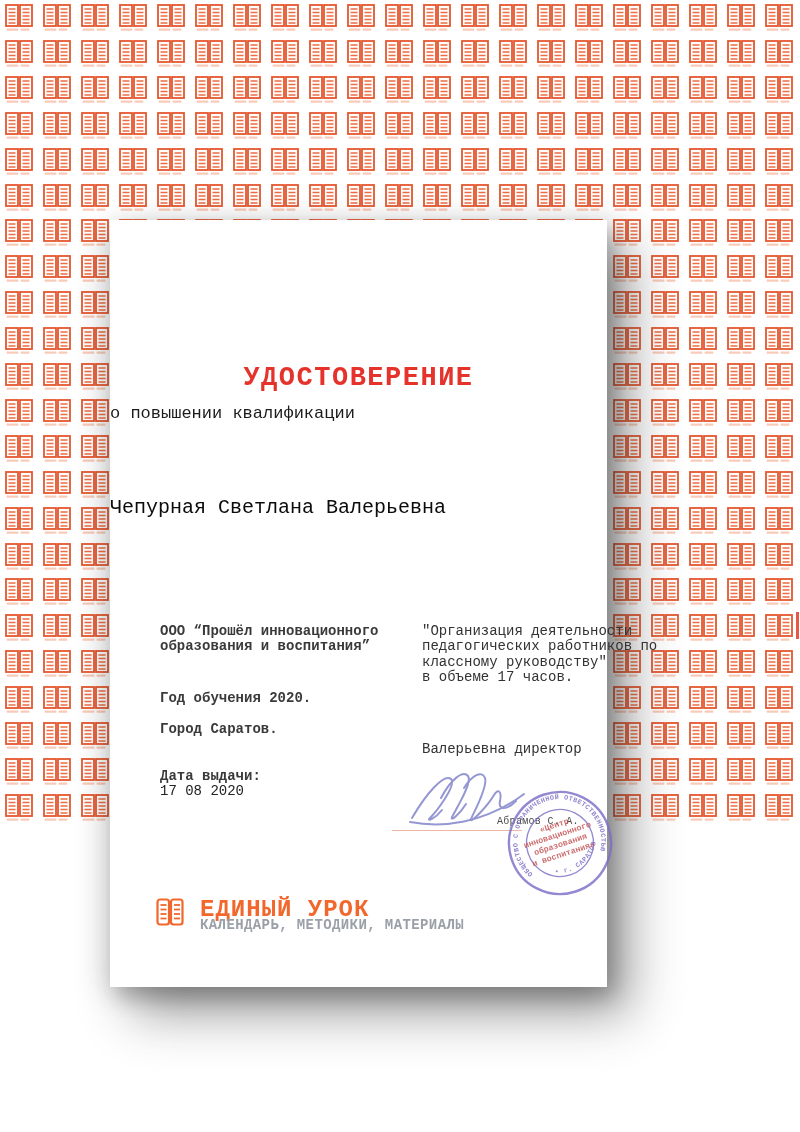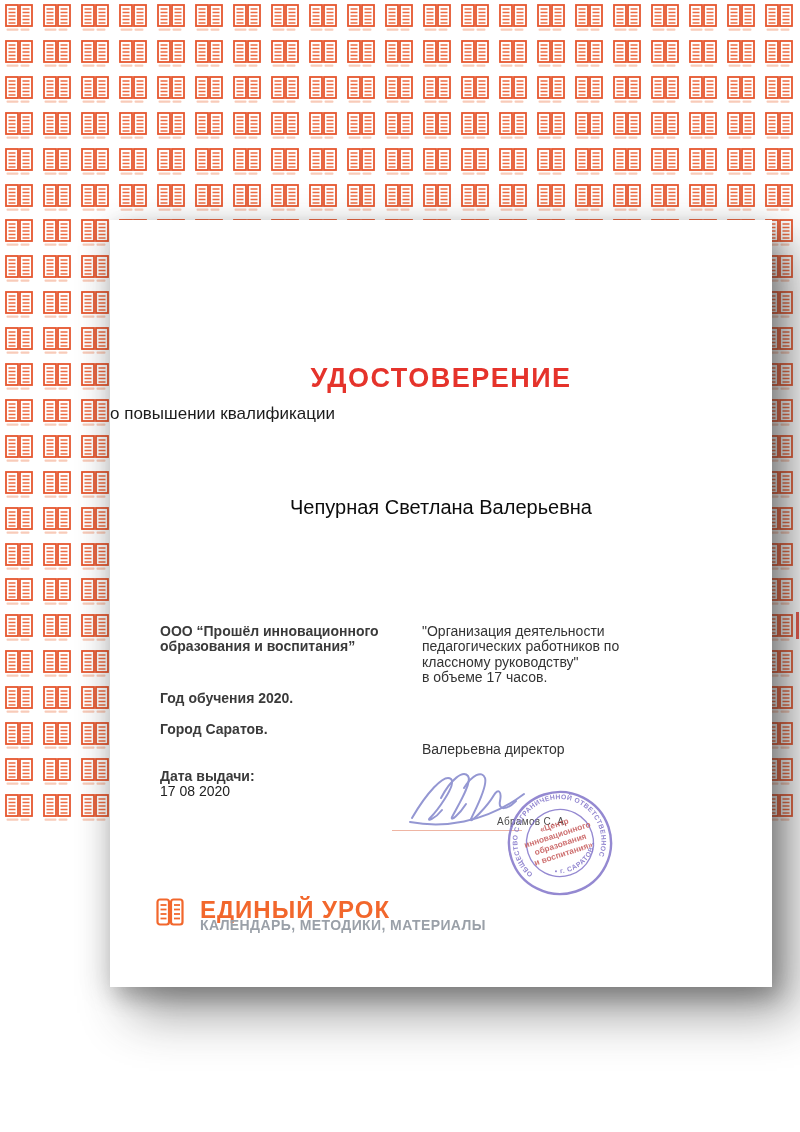--- a/index.html
+++ b/index.html
@@ -15,38 +15,39 @@
     overflow: hidden;
   }
   #pattern svg { position: absolute; }
   
   .edge-mark {
     position: absolute; left: 796px; top: 612px; width: 3px; height: 27px;
     background: #e03a28; opacity: .85;
   }
   
   .card {
-    position: absolute; left: 110px; top: 220px; width: 662px; height: 767px;
+    position: absolute; left: 110px; top: 220px; width: 497px; height: 767px;
     background: #ffffff;
     box-shadow: 22px 26px 48px rgba(45,45,45,.48),
                 8px 10px 20px rgba(0,0,0,.22),
                 -8px 6px 26px rgba(0,0,0,.10);
+    font-family: Liberation Mono, monospace;
   }
   .cert-title {
     position: absolute; left: 0; top: 143px; width: 100%;
     text-align: center; font-size: 27px; font-weight: 700;
     letter-spacing: 1.5px; color: #e5332b;
   }
   .cert-subtitle {
     position: absolute; left: 0; top: 184px; width: 100%;
     font-size: 17px; color: #1c1c1c;
   }
   .recipient {
     position: absolute; left: 0; top: 276px; width: 100%;
-    text-align: center; font-size: 20px; color: #0c0c0c;
+    font-size: 20px; color: #0c0c0c;
   }
   .col { position: absolute; top: 388px; width: 245px; font-size: 14px;
          line-height: 15.5px; white-space: pre-line; }
   .col-left  { left: 50px;  color: #3a3a3a; font-weight: 700; }
   .col-right { left: 312px; color: #333333; font-weight: 400; }
   .col p { margin: 0 0 21px 0; white-space: pre-line; }
   .date-line .lbl { font-weight: 700; }
   .date-line .val { font-weight: 400; color: #222; }
   .signer-title { margin-top: 20px; }
   

